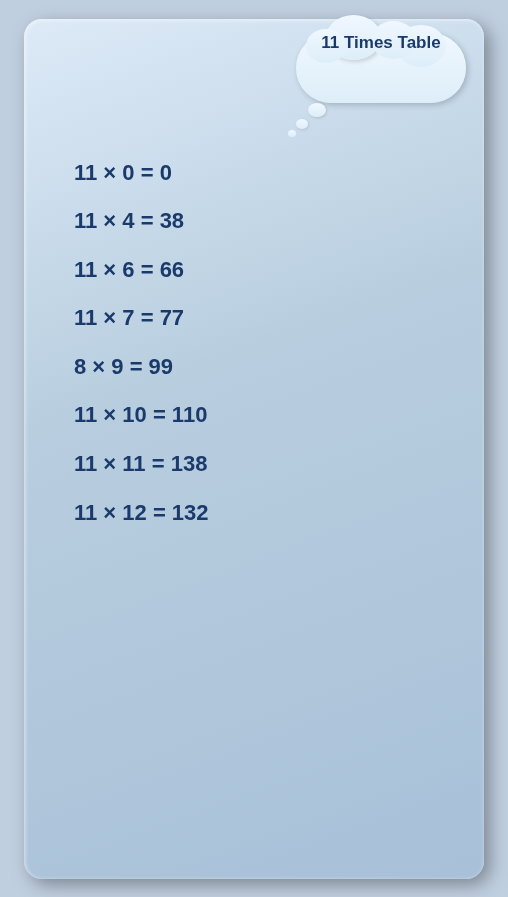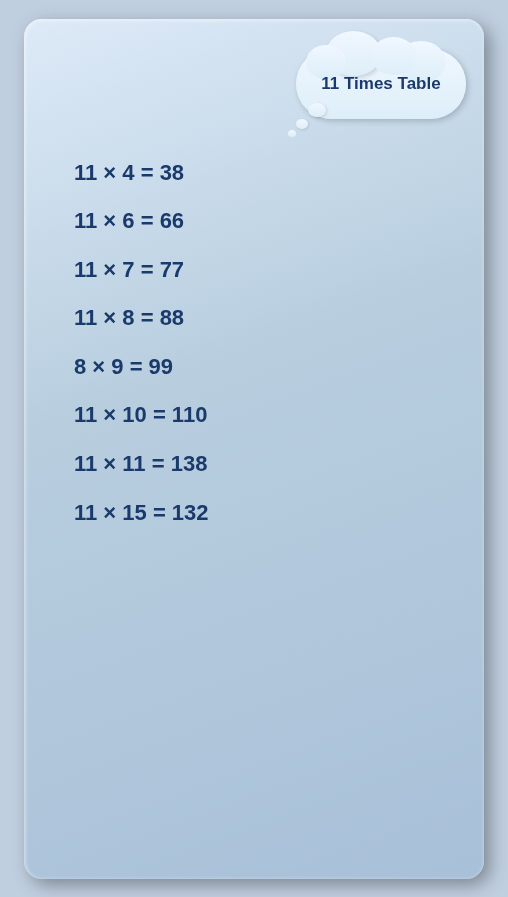--- a/index.html
+++ b/index.html
@@ -30,29 +30,29 @@
     .thought-cloud-area {
       position: absolute;
       top: 14px;
       right: 18px;
       width: 200px;
       height: 100px;
     }
 
     .cloud-main {
       position: absolute;
-      top: 16px;
+      top: 0;
       right: 0;
       width: 170px;
       height: 70px;
       background: linear-gradient(180deg, #f0f7ff 0%, #ddeef8 100%);
       border-radius: 50px;
       box-shadow: 2px 2px 6px rgba(0,0,0,0.2);
       display: flex;
-      align-items: center;
+      align-items: flex-start;
       justify-content: center;
     }
 
     
     .cloud-main::before {
       content: '';
       position: absolute;
       top: -18px;
       left: 30px;
       width: 55px;
@@ -162,23 +162,23 @@
       <div class="cloud-bump1"></div>
       <div class="cloud-bump2"></div>
       <span class="cloud-title">11 Times Table</span>
     </div>
     <div class="bubble1"></div>
     <div class="bubble2"></div>
     <div class="bubble3"></div>
   </div>
 
   <div class="times-table">
+  <div class="table-row">11 × 0 = 0</div>
       <div class="table-row">11 × 4 = 38</div>
       <div class="table-row">11 × 6 = 66</div>
       <div class="table-row">11 × 7 = 77</div>
-      <div class="table-row">11 × 8 = 88</div>
       <div class="table-row">8 × 9 = 99</div>
       <div class="table-row">11 × 10 = 110</div>
       <div class="table-row">11 × 11 = 138</div>
-      <div class="table-row">11 × 15 = 132</div>
+      <div class="table-row">11 × 12 = 132</div>
     </div>
 
 </div>
 
 </body></html>

